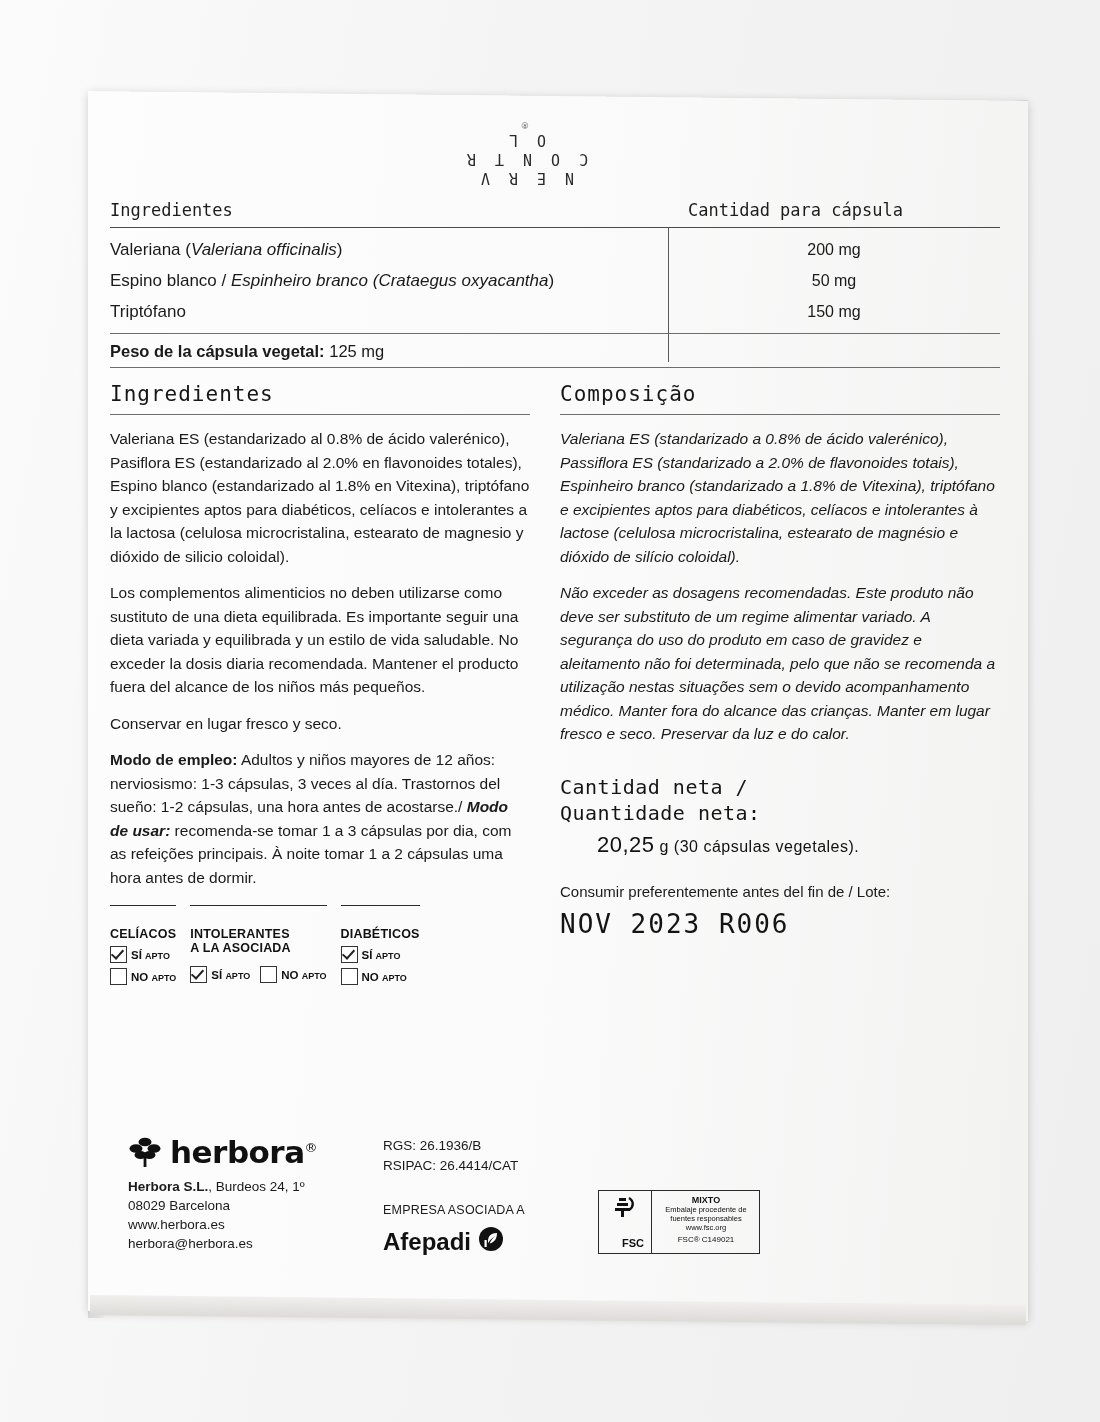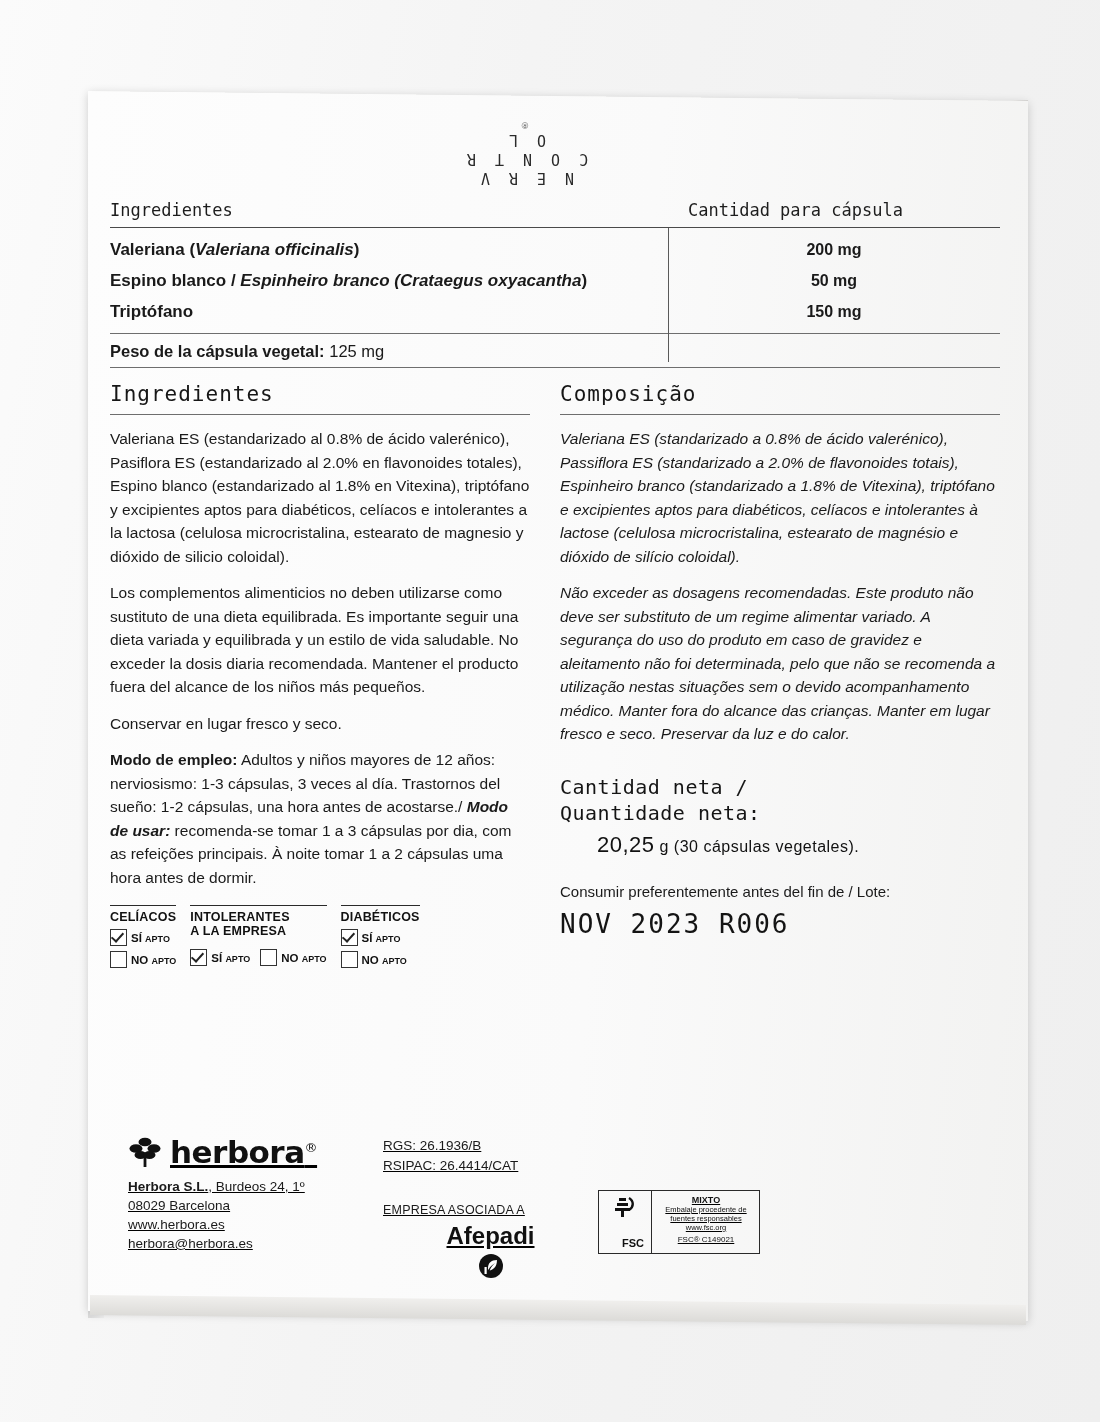--- a/index.html
+++ b/index.html
@@ -68,21 +68,21 @@
   .tbl-head{
     display:flex;align-items:flex-end;
     font-family:"DejaVu Sans Mono", monospace;
     font-size:17px;color:#1d1d1d;
     padding-bottom:7px;
   }
   .tbl-head .c1{width:560px;}
   .tbl-head .c2{flex:1;padding-left:18px;}
   .rule{height:1px;background:#4a4a4a;width:100%;}
   .rule-thin{height:1px;background:#6e6e6e;width:100%;}
-  .tbl-body{position:relative;padding-top:6px;font-weight:bold;}
+  .tbl-body{position:relative;padding-top:6px;}
   .vline{
     position:absolute;left:558px;top:0;width:1px;height:134px;background:#5a5a5a;
   }
   .row{display:flex;align-items:baseline;font-size:17px;color:#1a1a1a;line-height:31px;}
   .row .n{width:558px;}
   .row .q{flex:1;text-align:center;font-size:16px;}
   .row i{font-style:italic;}
   .peso{font-size:16.5px;color:#1a1a1a;padding:8px 0 6px 0;}
   .peso b{font-weight:bold;}
 
@@ -94,21 +94,21 @@
     font-family:"DejaVu Sans Mono", monospace;
     font-size:21px;color:#161616;letter-spacing:1px;padding-bottom:8px;
   }
   .p{font-size:15.5px;line-height:23.5px;color:#1a1a1a;margin:0 0 13px 0;}
   .col-r .p{font-style:italic;}
   .p b{font-weight:bold;}
   .p .bi{font-weight:bold;font-style:italic;}
 
   
   .badges{display:flex;gap:14px;margin-top:16px;align-items:flex-start;}
-  .badge{border-top:1.5px solid #2a2a2a;padding-top:4px;}
+  .badge{border-top:1.5px solid #2a2a2a;padding-top:21px;}
   .badge .t{font-size:12.5px;font-weight:bold;color:#111;line-height:14px;letter-spacing:.2px;}
   .opts{display:flex;gap:10px;margin-top:5px;}
   .opt{display:flex;align-items:center;gap:4px;}
   .chk{
     width:15px;height:15px;border:1.3px solid #333;background:#fff;
     display:inline-block;position:relative;
   }
   .chk.on::after{
     content:"";position:absolute;left:3px;top:0px;width:5px;height:10px;
     border:solid #222;border-width:0 2px 2px 0;transform:rotate(42deg);
@@ -127,34 +127,34 @@
   
   .consume{margin-top:21px;font-size:15px;color:#1b1b1b;line-height:22px;}
   .consume .it{font-style:italic;}
   .lot{
     font-family:"DejaVu Sans Mono", monospace;
     font-size:26px;letter-spacing:2px;color:#141414;margin-top:10px;
   }
 
   
   .footer{position:absolute;left:128px;top:1134px;width:880px;}
-  .f-row{display:flex;text-decoration:underline;}
+  .f-row{display:flex;}
   .brand{width:255px;}
   .brandline{display:flex;align-items:center;gap:8px;}
   .logo-leaf{width:34px;height:32px;position:relative;}
   .brandname{
     font-size:31px;font-weight:bold;color:#111;letter-spacing:-.5px;
     font-family:"DejaVu Sans", sans-serif;
   }
   .brandname .reg{font-size:13px;vertical-align:super;font-weight:normal;}
   .addr{font-size:13.5px;color:#1a1a1a;line-height:19px;margin-top:7px;}
   .addr b{font-weight:bold;}
   .regs{width:215px;font-size:13.5px;color:#1a1a1a;line-height:20px;padding-top:2px;}
   .assoc{font-size:12.5px;color:#1a1a1a;margin-top:24px;letter-spacing:.2px;}
-  .afepadi{display:flex;align-items:center;gap:7px;margin-top:6px;flex-direction:column;}
+  .afepadi{display:flex;align-items:center;gap:7px;margin-top:6px;}
   .afepadi .nm{font-size:24px;font-weight:bold;color:#111;}
   .fsc{
     width:160px;height:62px;border:1.3px solid #2a2a2a;display:flex;margin-top:56px;
   }
   .fsc .left{width:52px;border-right:1.3px solid #2a2a2a;position:relative;}
   .fsc .ftext{font-size:11px;font-weight:bold;color:#111;position:absolute;left:23px;bottom:4px;}
   .fsc .right{flex:1;padding:4px 4px 0 5px;text-align:center;}
   .fsc .mx{font-size:9px;font-weight:bold;color:#111;}
   .fsc .d{font-size:7.5px;color:#111;line-height:9px;}
   .fsc .c{font-size:8px;color:#111;margin-top:3px;text-align:center;}
@@ -232,21 +232,21 @@
               </div>
               <div class="opt">
                 <span class="chk"></span>
                 <span class="l"><span>NO</span> <small>APTO</small></span>
               </div>
             </div>
           </div>
 
           <div class="badge">
             <div class="t" style="white-space:pre-line;">INTOLERANTES
-A LA EMPRESA</div>
+A LA ASOCIADA</div>
             <div class="opts" style="margin-top:11px;">
               <div class="opt">
                 <span class="chk on"></span>
                 <span class="l"><span>SÍ</span> <small>APTO</small></span>
               </div>
               <div class="opt">
                 <span class="chk"></span>
                 <span class="l"><span>NO</span> <small>APTO</small></span>
               </div>
             </div>

